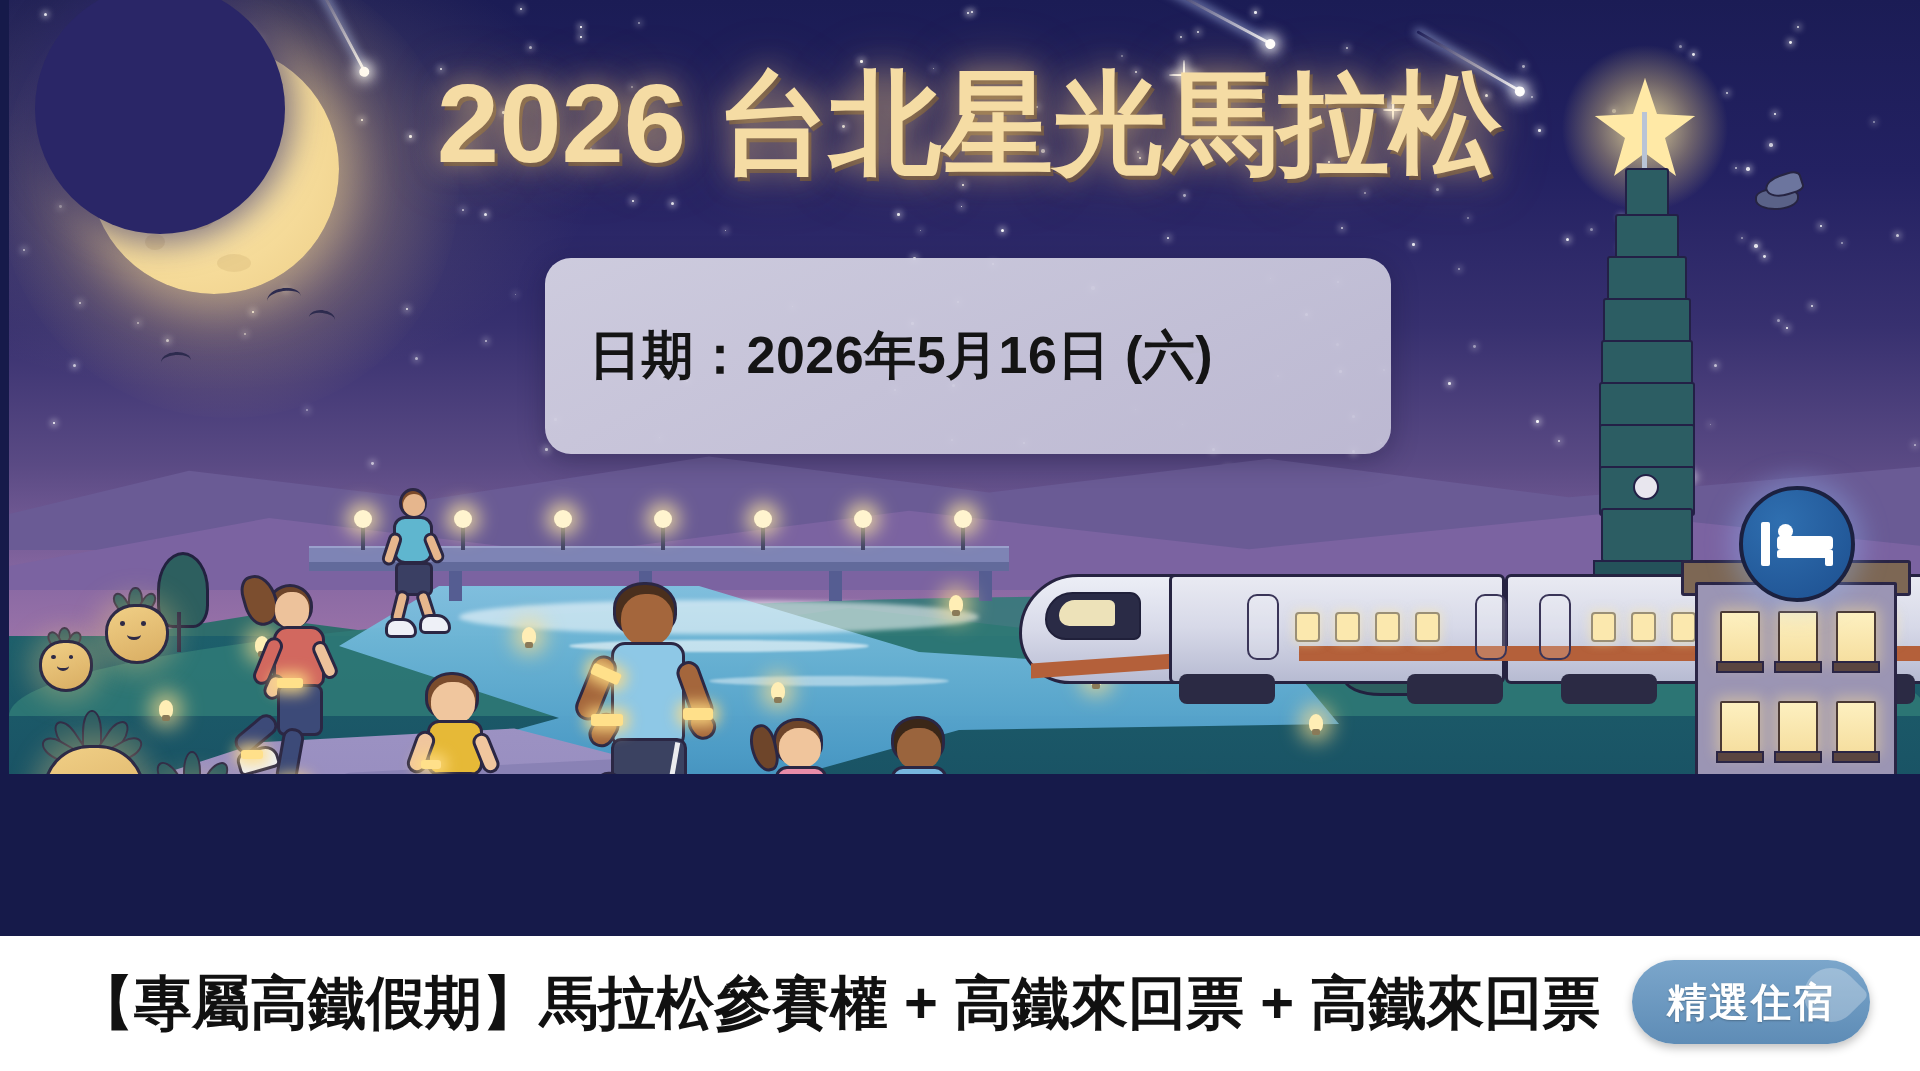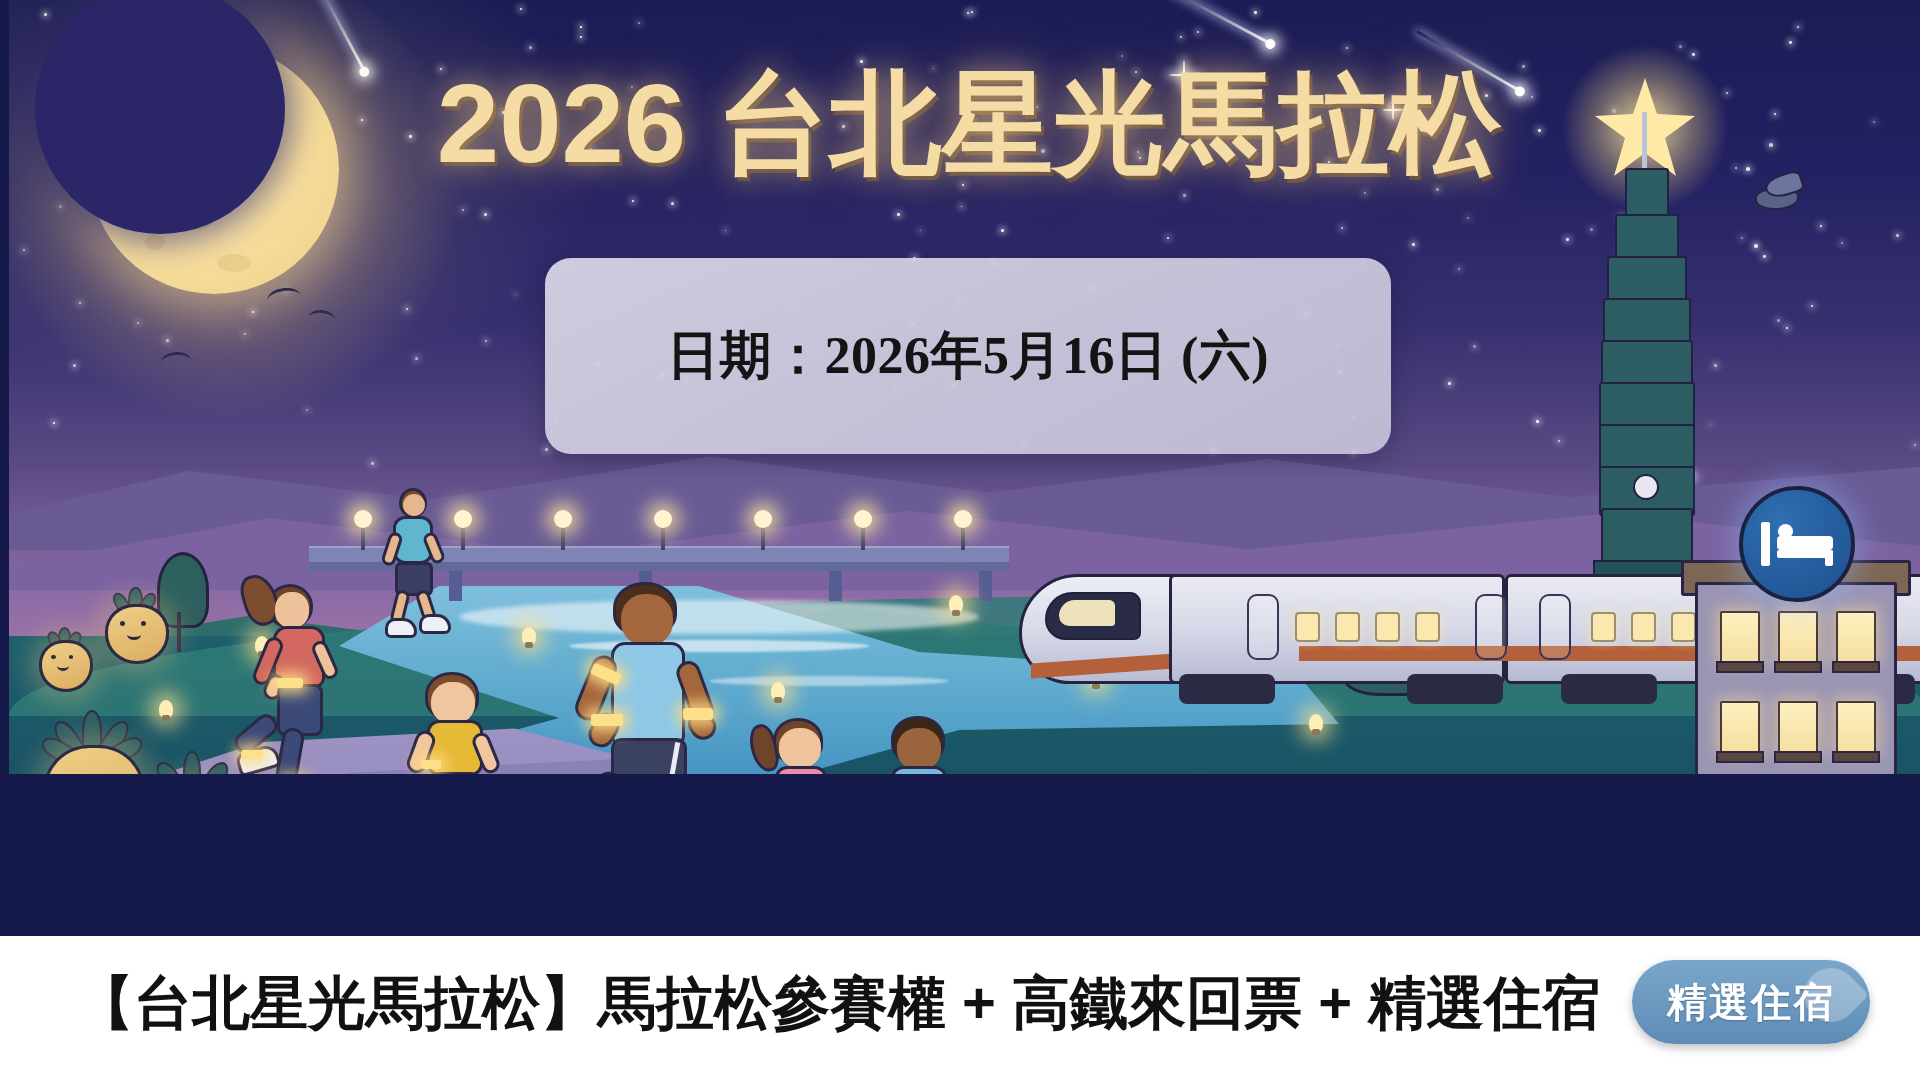--- a/index.html
+++ b/index.html
@@ -125,21 +125,21 @@
 
   
   .bush{position:absolute;border-radius:50% 50% 30% 30%;background:#2d5f5f;border:3px solid #22213f;}
 
   
   .info-card{position:absolute;left:536px;top:258px;width:846px;height:196px;
        background:linear-gradient(160deg,rgba(214,212,228,.95),rgba(196,193,216,.93));
        border-radius:26px;box-shadow:0 6px 26px rgba(20,18,50,.35);
        display:flex;flex-direction:column;justify-content:center;padding:0 44px;box-sizing:border-box;gap:6px;}
   .info-line{font-size:52px;font-weight:700;color:#141414;letter-spacing:.5px;line-height:1.18;white-space:nowrap;
-       font-family:Liberation Serif, serif;text-align:center;}
+       font-family:Liberation Sans, sans-serif;}
 
   
   .title{position:absolute;left:0;top:68px;width:1920px;text-align:center;
        font-size:112px;font-weight:700;line-height:1;white-space:nowrap;
        font-family:"Liberation Sans","DejaVu Sans",sans-serif;
        color:#f5dca4;
        text-shadow:0 0 28px rgba(255,214,130,.55),0 0 60px rgba(255,200,110,.35),3px 4px 0 rgba(120,86,32,.55);}
 
   
   .bottom-bar{position:absolute;left:0;top:936px;width:1920px;height:135px;background:#ffffff;
@@ -671,19 +671,19 @@
     </div>
 
     <div class="title">2026 台北星光馬拉松</div>
 
     <div class="info-card">
       <div class="info-line">日期：2026年5月16日 (六)</div>
     </div>
   </div>
 
   <div class="bottom-bar">
-    <div class="bottom-text">【台北星光馬拉松】馬拉松參賽權 + 高鐵來回票 + 精選住宿</div>
+    <div class="bottom-text">【專屬高鐵假期】馬拉松參賽權 + 高鐵來回票 + 高鐵來回票</div>
     <button class="cta">
       <span>精選住宿</span>
     </button>
   </div>
 
 </div>
 
 </body></html>

